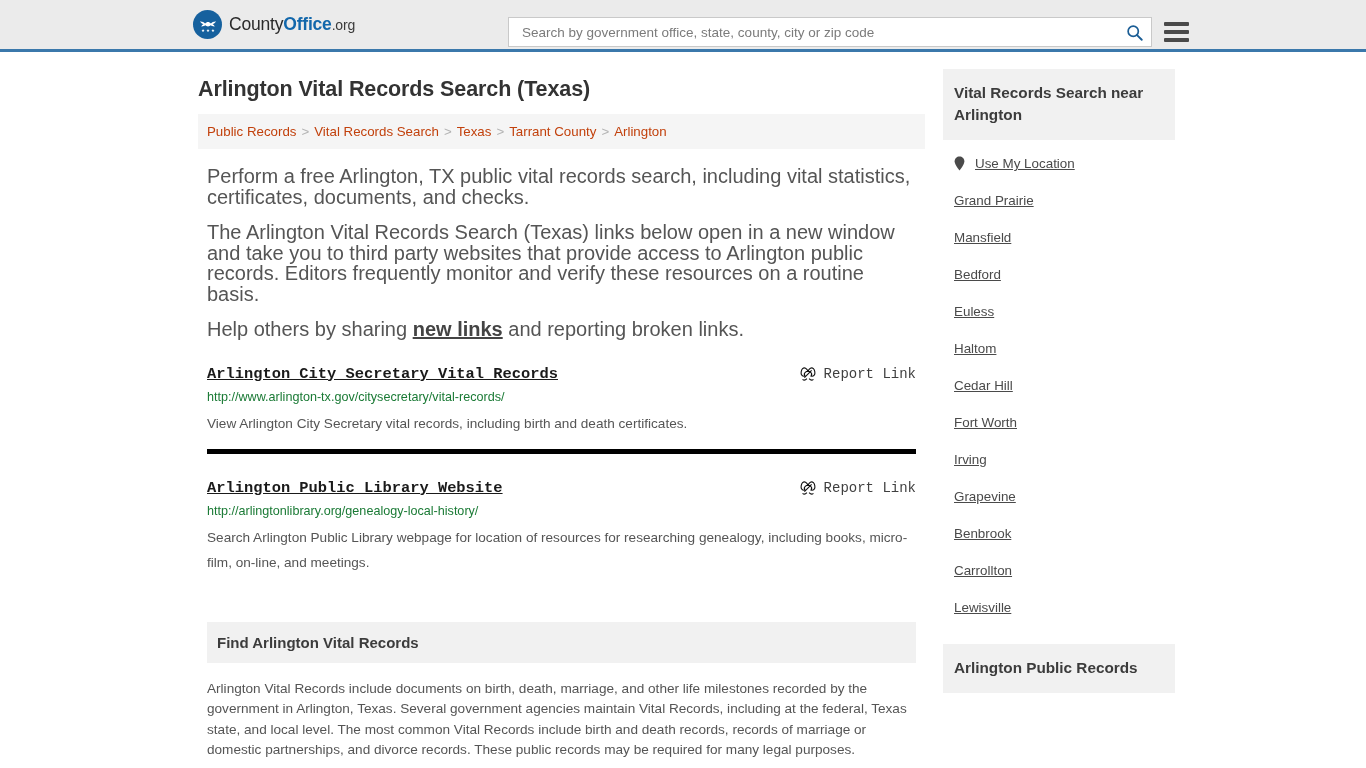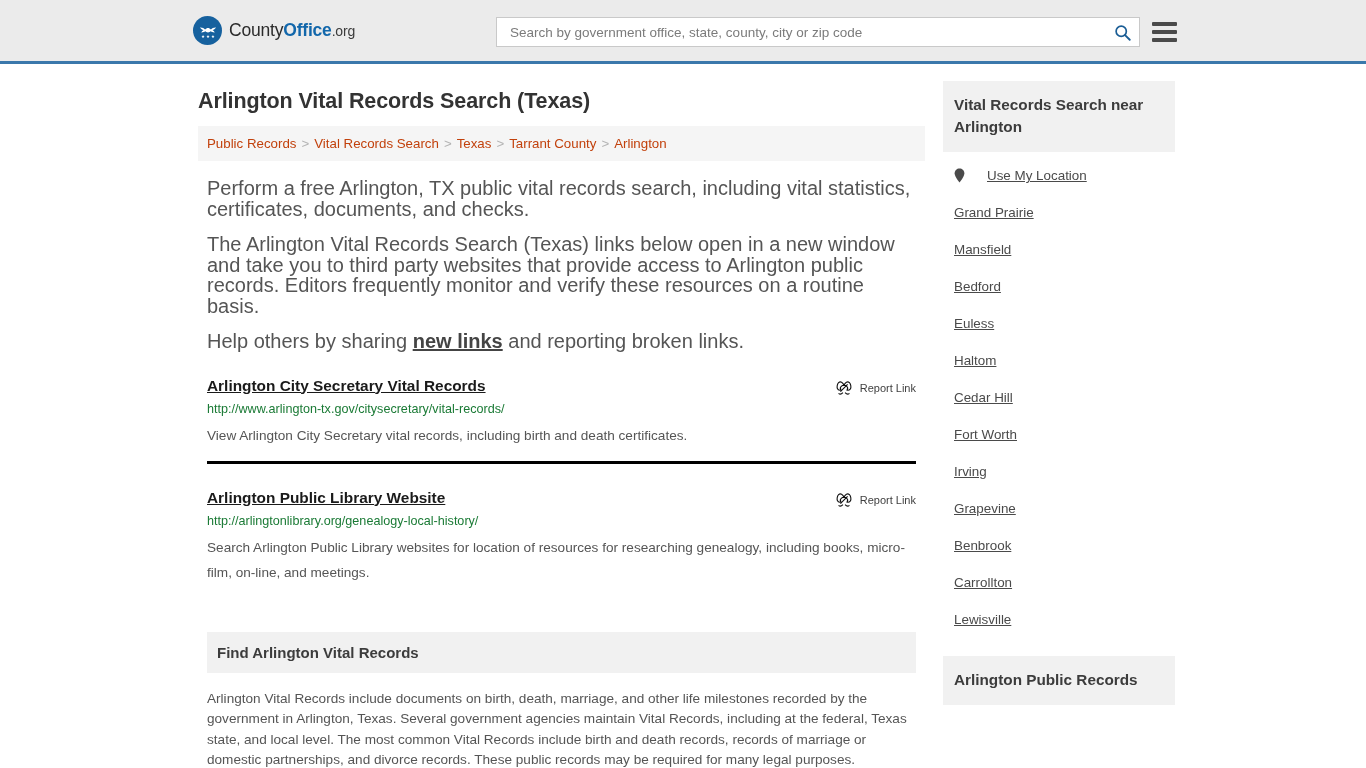--- a/index.html
+++ b/index.html
@@ -7,21 +7,21 @@
     margin: 0; padding: 0;
     width: 1366px; height: 768px;
     overflow: hidden;
     background: #ffffff;
     font-family: "Liberation Sans", sans-serif;
     -webkit-font-smoothing: antialiased;
   }
 
   
   .site-header {
-    height: 64px;
+    height: 52px;
     background: #ebebeb;
     border-bottom: 3px solid #3b78ab;
     display: flex;
     align-items: center;
     position: relative;
   }
   .logo-wrap {
     display: flex;
     align-items: center;
     margin-left: 193px;
@@ -42,21 +42,21 @@
     font-size: 17.5px;
     letter-spacing: -0.2px;
     white-space: nowrap;
   }
   .logo-text .lt-county { color: #2b2b2b; }
   .logo-text .lt-office { color: #1267ab; font-weight: bold; }
   .logo-text .lt-org { color: #3b3b3b; font-size: 14px; }
 
   .search-zone {
     position: absolute;
-    left: 496px;
+    left: 508px;
     top: 17px;
     display: flex;
     align-items: center;
     gap: 12px;
   }
   .search-box {
     width: 644px;
     height: 30px;
     background: #fff;
     border: 1px solid #c9c9c9;
@@ -135,46 +135,47 @@
     color: #444;
     text-decoration: underline;
     font-weight: bold;
     cursor: pointer;
   }
 
   
   .links { margin-top: 24px; padding: 0 9px; }
   .link-entry { padding: 0 0 13px 0; }
   .link-entry + .link-entry {
-    border-top: 3px solid #000000;
+    border-top: 5px solid #000000;
     padding-top: 24px;
   }
   .link-row {
     display: flex;
-    align-items: flex-end;
+    align-items: center;
     justify-content: space-between;
+    font-family: Liberation Mono, monospace;
   }
   .link-title {
     font-size: 15.4px;
     font-weight: bold;
     color: #1a1a1a;
     text-decoration: underline;
     cursor: pointer;
     line-height: 20px;
   }
   .report-link {
     display: flex;
     align-items: center;
     gap: 8px;
     cursor: pointer;
     flex: 0 0 auto;
     margin-top: 1px;
   }
   .report-link .rl-text {
-    font-size: 11px;
+    font-size: 14px;
     color: #3f3f3f;
   }
   .unlink-icon { width: 16px; height: 16px; flex: 0 0 auto; }
   .link-url {
     font-size: 12.6px;
     color: #1a7a35;
     margin-top: 5px;
     line-height: 17px;
   }
   .link-desc {
@@ -232,21 +233,21 @@
   }
   .side-item:first-child { padding-top: 16px; }
   .side-item a {
     color: #4a4a4a;
     text-decoration: underline;
     cursor: pointer;
   }
   .use-location {
     display: flex;
     align-items: flex-end;
-    gap: 22px;
+    gap: 10px;
   }
   .pin-icon { width: 11px; height: 15px; flex: 0 0 auto; }
   .side-panel-head.second {
     margin-top: 18px;
   }
 </style>
 </head>
 <body>
 
 <div class="site-header">
@@ -331,21 +332,21 @@
                   <path d="M16.8 3.2c-1.6-1.3-4-0.6-5.4 1.1-0.6 0.75-0.95 1.6-1.05 2.4 0.85-0.1 1.75 0.1 2.45 0.7 1.7 1.3 2.1 3.7 1 5.2 1.9 0.5 3.8-0.3 4.5-2 0.8-1.9 0-6.1-1.5-7.4z" fill="none" stroke="#111" stroke-width="1.4"></path>
                   <path d="M3.2 16.8c1.6 1.3 4 0.6 5.4-1.1" fill="none" stroke="#111" stroke-width="1.4"></path>
                   <path d="M16.8 16.8c-1.6 1.3-4 0.6-5.4-1.1" fill="none" stroke="#111" stroke-width="1.4"></path>
                   <line x1="5.5" y1="14.5" x2="14.5" y2="5.5" stroke="#111" stroke-width="1.4"></line>
                 </svg>
               </span>
               <span class="rl-text">Report Link</span>
             </span>
           </div>
           <div class="link-url">http://arlingtonlibrary.org/genealogy-local-history/</div>
-          <div class="link-desc">Search Arlington Public Library websites for location of resources for researching genealogy, including books, micro-film, on-line, and meetings.</div>
+          <div class="link-desc">Search Arlington Public Library webpage for location of resources for researching genealogy, including books, micro-film, on-line, and meetings.</div>
         </div>
 
       </div>
 
       <div class="section">
         <div class="section-head">Find Arlington Vital Records</div>
         <div class="section-body">
           <p>Arlington Vital Records include documents on birth, death, marriage, and other life milestones recorded by the government in Arlington, Texas. Several government agencies maintain Vital Records, including at the federal, Texas state, and local level. The most common Vital Records include birth and death records, records of marriage or domestic partnerships, and divorce records. These public records may be required for many legal purposes.</p>
           <p class="sub-head">Find Vital Records, including:</p>
           <ul>

